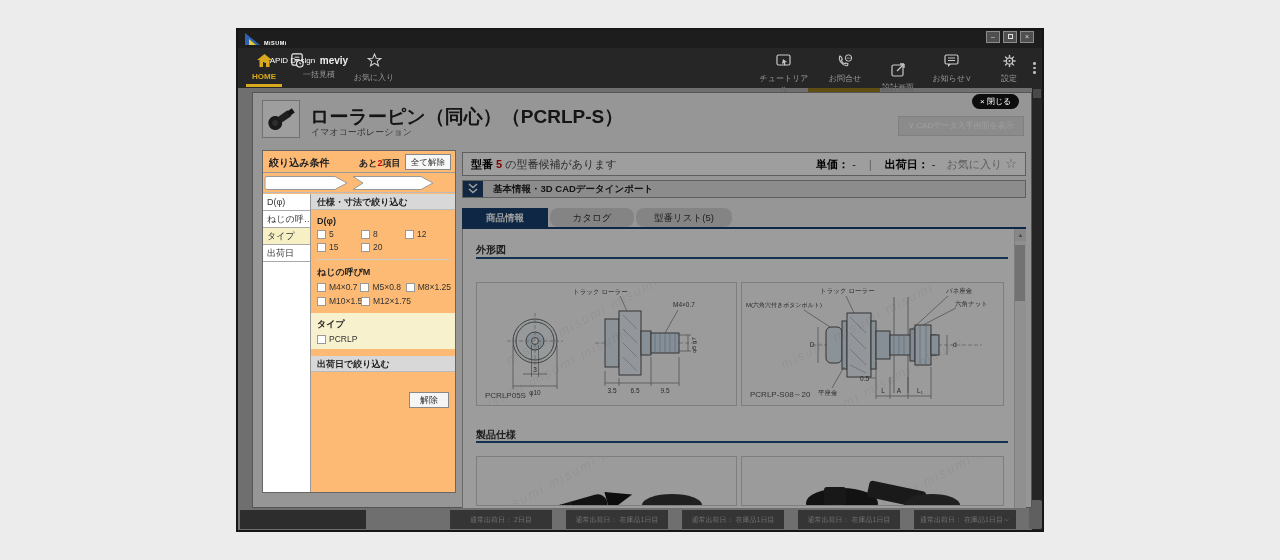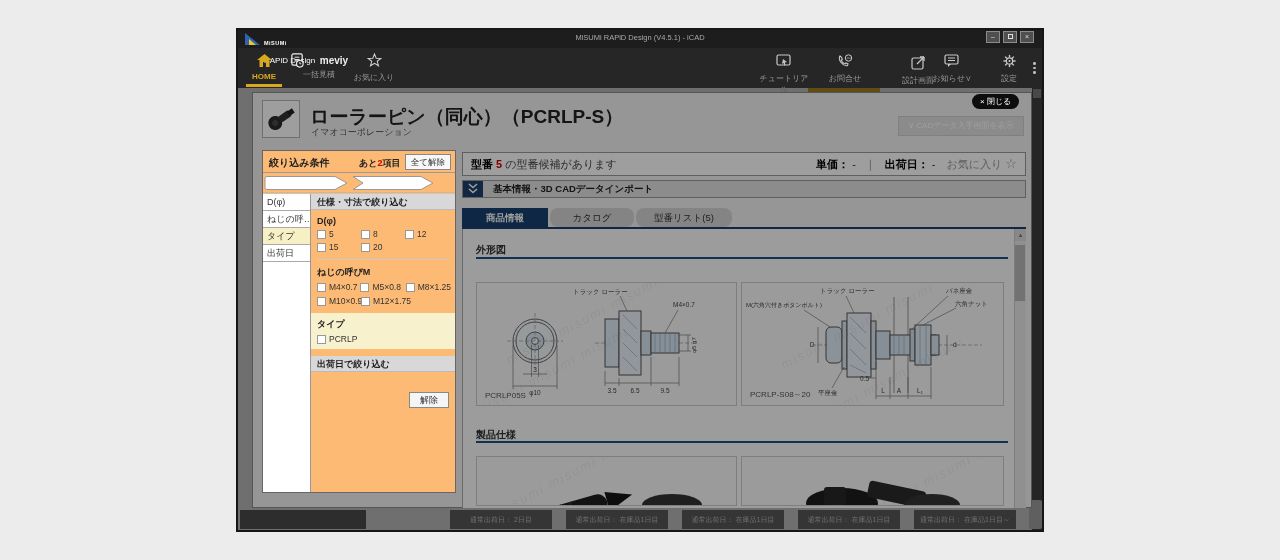--- a/index.html
+++ b/index.html
@@ -106,21 +106,20 @@
   svg text { font-family:"Liberation Sans", sans-serif; }
 </style>
 </head>
 <body>
 
 <div class="screen">
 
   <div class="window"></div>
 
   <div class="titlebar"></div>
-  <div class="win-title">MiSUMi RAPiD Design (V4.5.1) - iCAD</div>
   <div class="logo-tri"></div>
   <div class="logo-tri2"></div>
   <div class="logo-txt">
     <span class="l1">MiSUMi</span><br>
     <span class="l2">RAPiD Design</span>
   </div>
   <div class="winbtn" style="left:986px;">–</div>
   <div class="winbtn" style="left:1003px;"><span style="display:inline-block;width:5px;height:5px;border:1px solid #ddd;"></span></div>
   <div class="winbtn" style="left:1020px;">×</div>
 
@@ -166,21 +165,21 @@
   <div class="navitem" style="left:820px; top:54px; width:50px;">
     <svg width="16" height="14" viewBox="0 0 16 14">
         <path d="M3 2 C2 3 2 6 4 8.5 C6 11 9 12 10.5 11.5 L11 9.8 L8.8 9 L8 10 C6.5 9.5 4.8 7.8 4.3 6.3 L5.3 5.5 L4.6 3.3 Z" fill="none" stroke="#c9c9c9" stroke-width="1.1"></path>
         <circle cx="11.5" cy="4" r="3.2" fill="none" stroke="#c9c9c9" stroke-width="1"></circle>
         <circle cx="10.3" cy="4" r="0.6" fill="#c9c9c9"></circle>
         <circle cx="11.7" cy="4" r="0.6" fill="#c9c9c9"></circle>
         <circle cx="13.1" cy="4" r="0.6" fill="#c9c9c9"></circle>
       </svg>
     <span class="lbl">お問合せ</span>
   </div>
-  <div class="navitem" style="left:876px; top:56px; width:44px;margin-left:20px;">
+  <div class="navitem" style="left:876px; top:63px; width:44px;">
     <svg width="15" height="14" viewBox="0 0 15 14">
         <rect x="1" y="2" width="11" height="11" rx="1.5" fill="none" stroke="#c9c9c9" stroke-width="1.2"></rect>
         <line x1="6" y1="8" x2="13" y2="1" stroke="#c9c9c9" stroke-width="1.3"></line>
         <path d="M13 1 L13 5 M13 1 L9 1" stroke="#c9c9c9" stroke-width="1.3" fill="none"></path>
       </svg>
     <span class="lbl">設計画面</span>
   </div>
   <div class="navitem" style="left:926px; top:54px; width:52px;">
     <svg width="16" height="14" viewBox="0 0 16 14">
         <rect x="1" y="1" width="13" height="9" rx="1.5" fill="none" stroke="#c9c9c9" stroke-width="1.2"></rect>
@@ -499,21 +498,21 @@
             <span class="cl">M5×0.8</span>
           </span>
         <span class="cb w50">
             <span class="box"></span>
             <span class="cl">M8×1.25</span>
           </span>
       </div>
       <div class="cb-row">
         <span class="cb w44">
             <span class="box"></span>
-            <span class="cl narrow">M10×0.9</span>
+            <span class="cl narrow">M10×1.5</span>
           </span>
         <span class="cb w46">
             <span class="box"></span>
             <span class="cl narrow">M12×1.75</span>
           </span>
       </div>
       <div class="type-block">
         <div class="grp-label" style="margin-top:2px;">タイプ</div>
         <div class="cb-row" style="margin-bottom:0;">
           <span class="cb">

